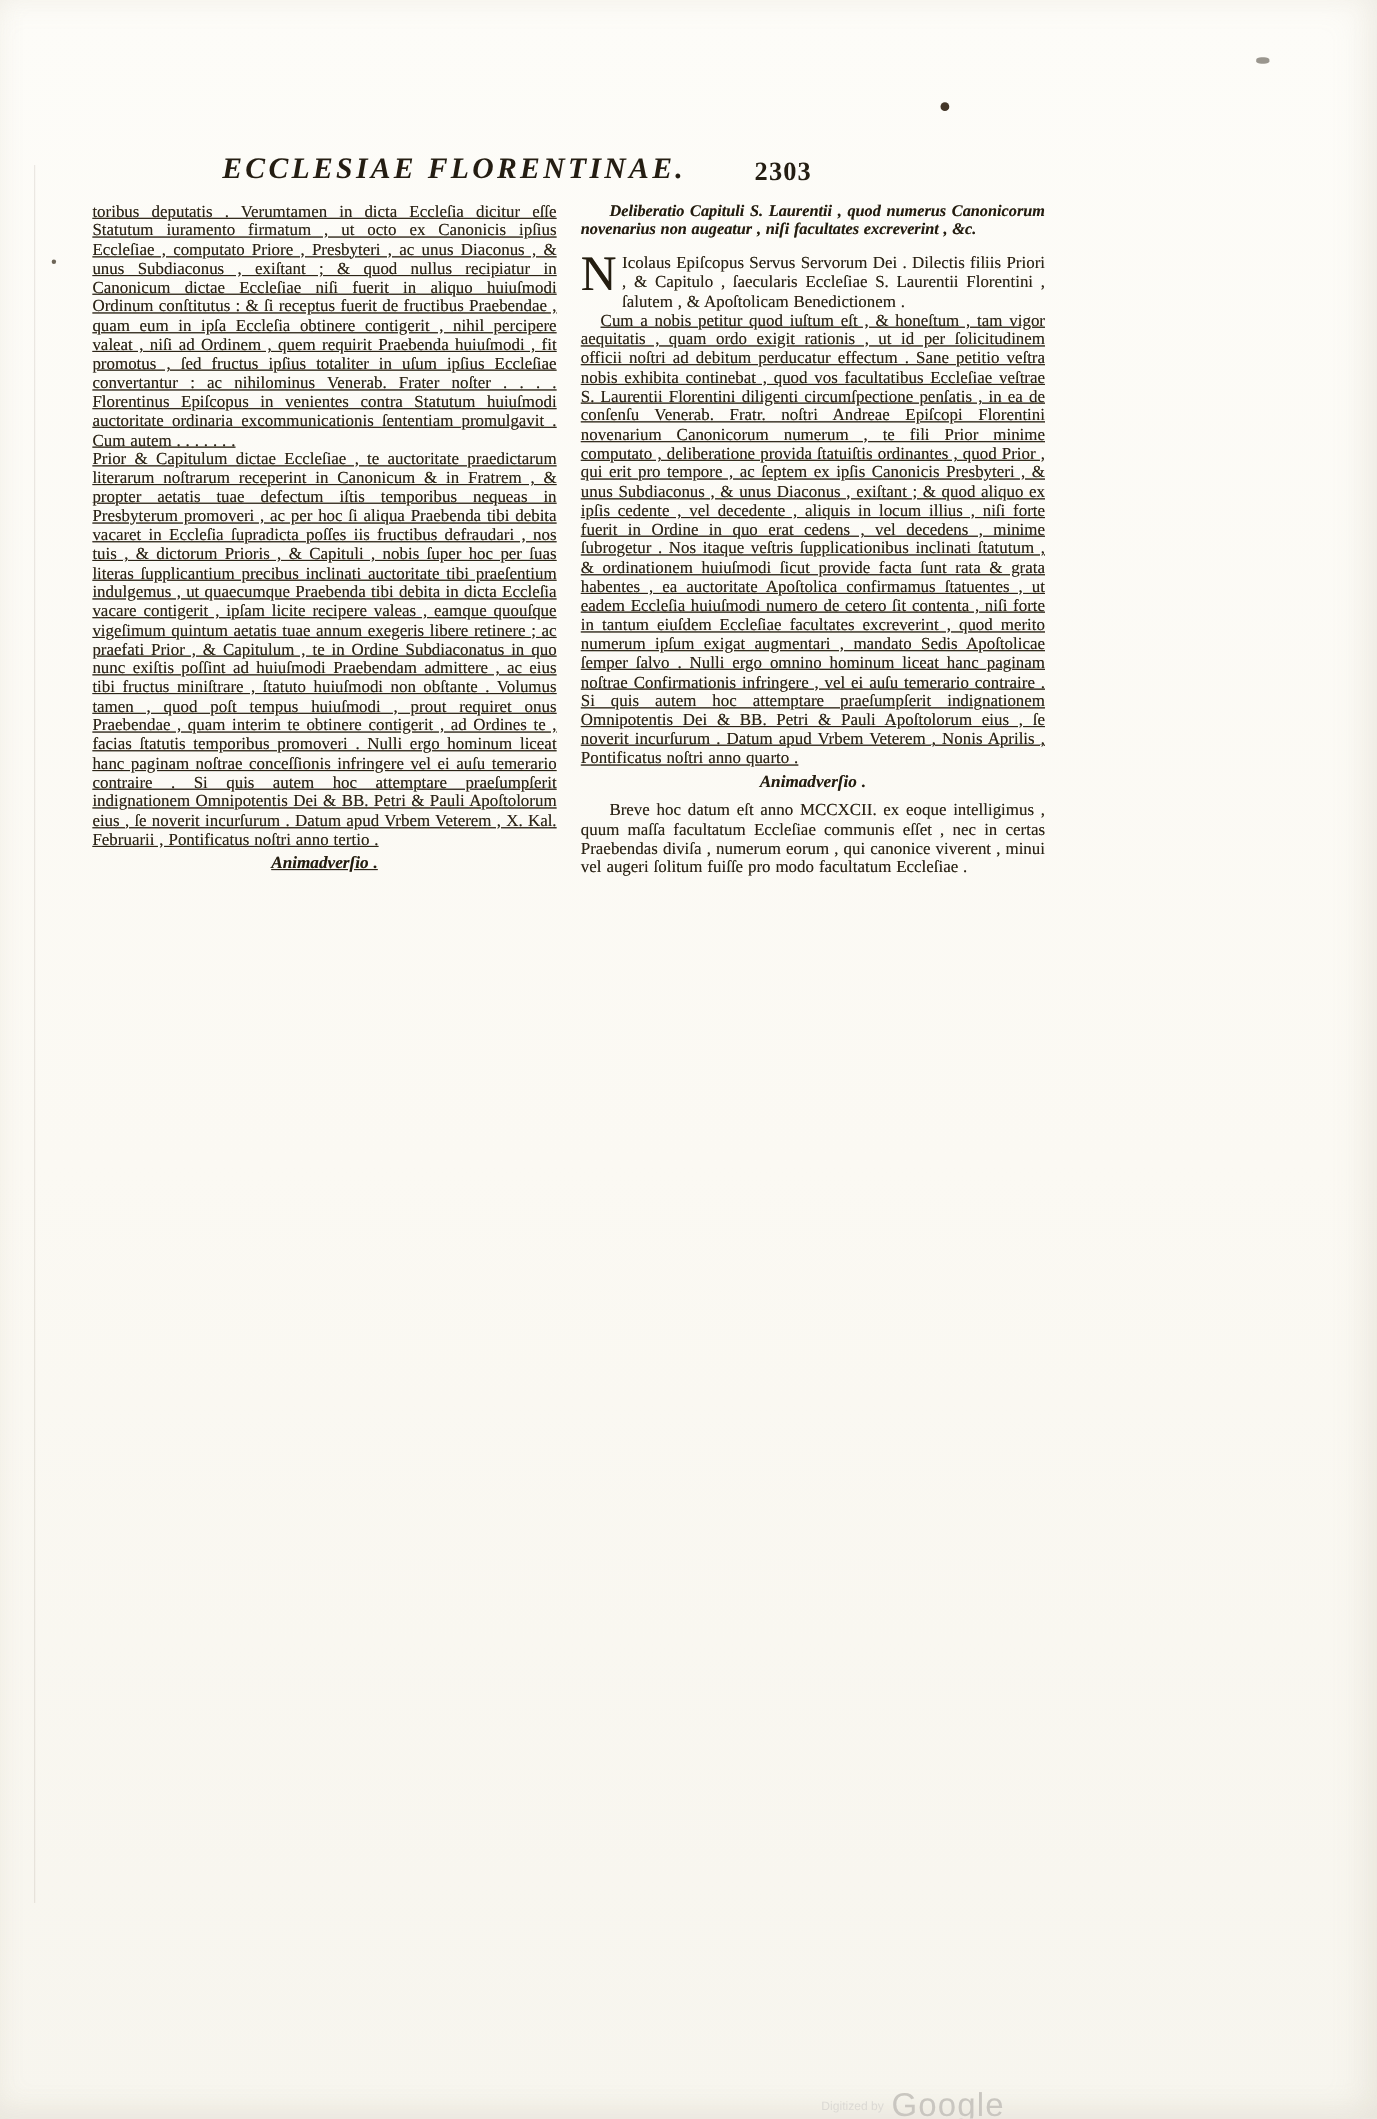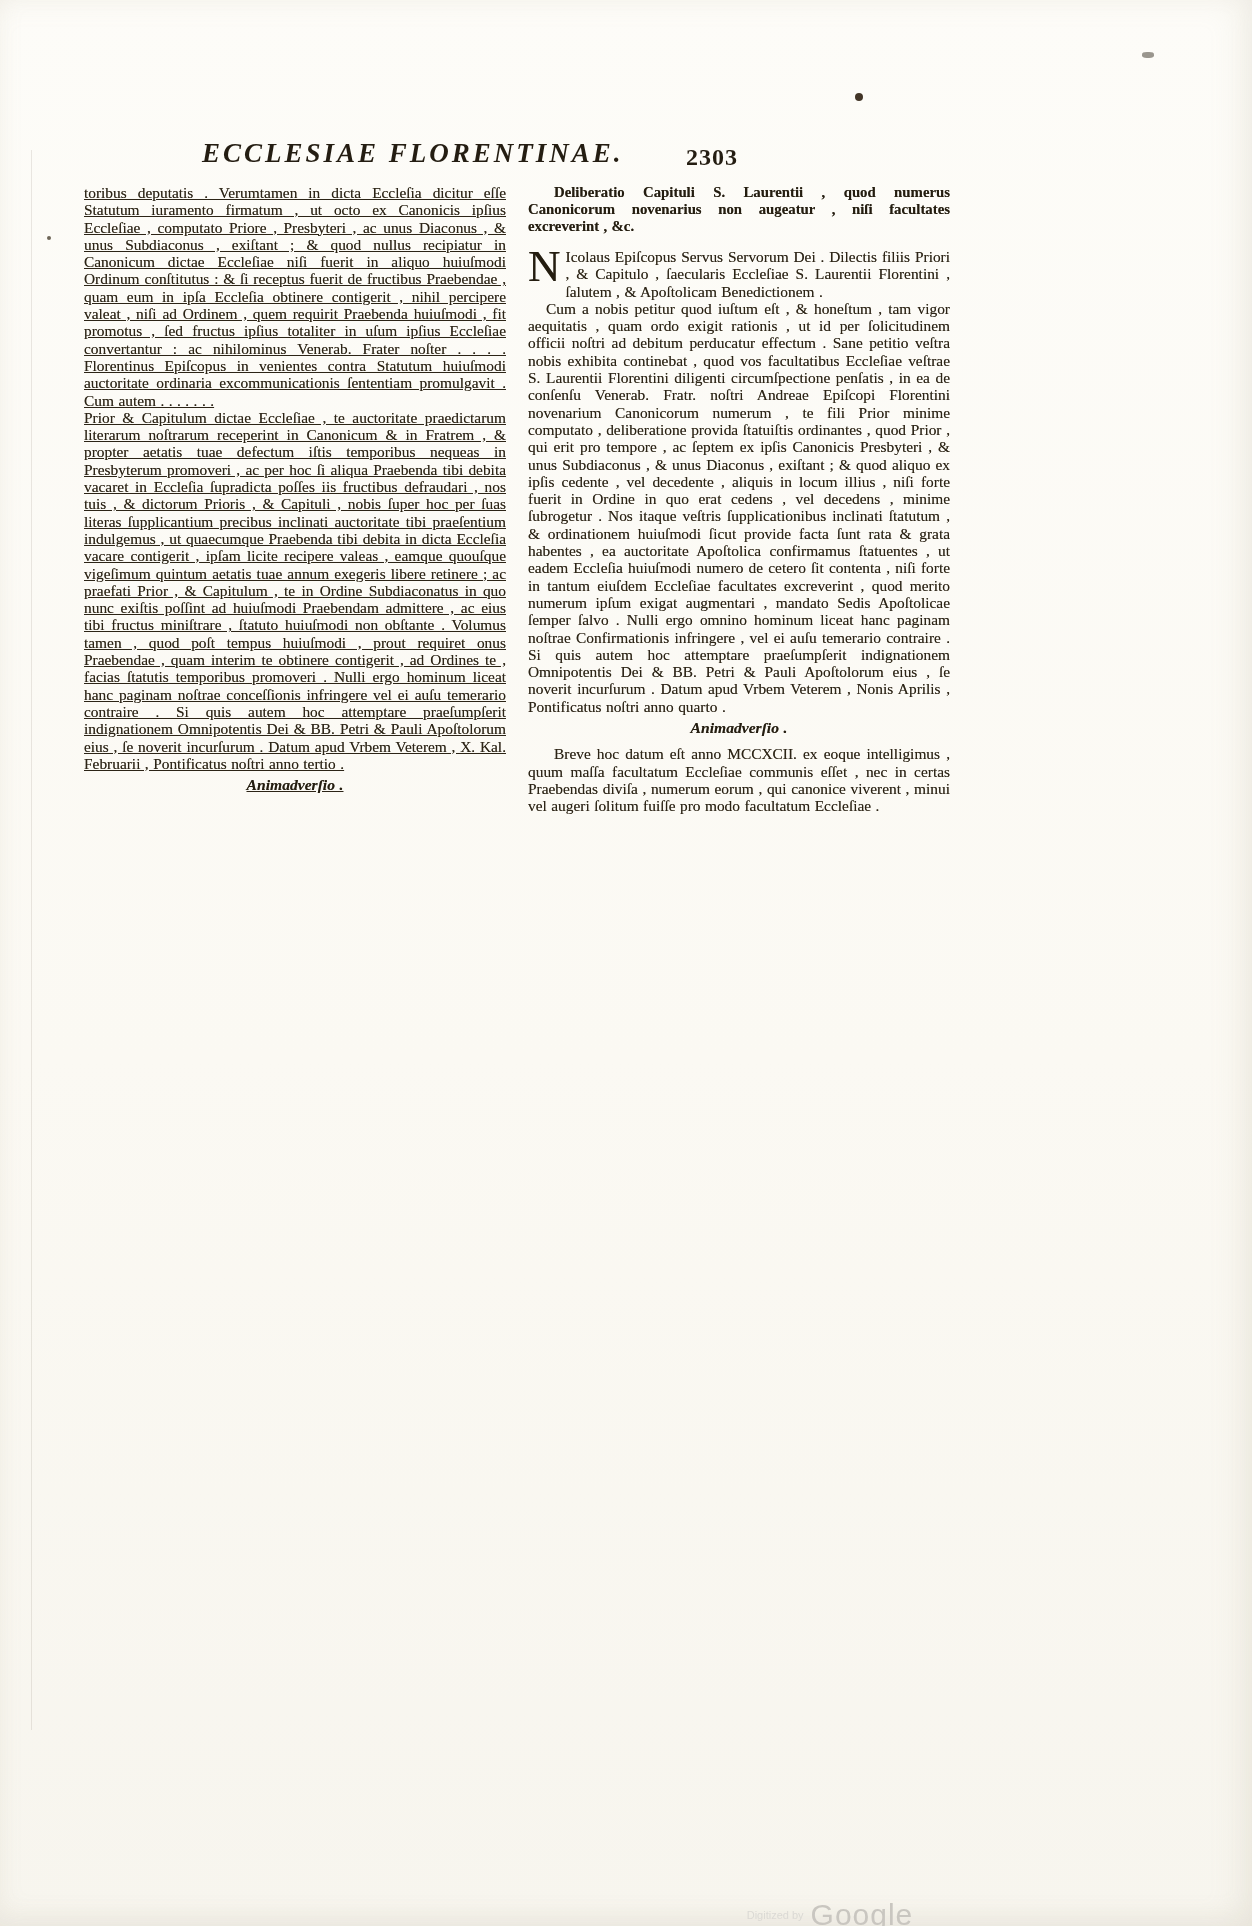--- a/index.html
+++ b/index.html
@@ -36,22 +36,23 @@
     position: absolute; top: 184px; width: 422px;
     font-size: 15.4px; line-height: 17.3px;
     text-align: justify;
     color: #2c2416;
     word-spacing: 0.6px;
     text-shadow: 0 0 0.4px rgba(44,36,22,0.55);
   }
   .col-left { left: 84px; text-decoration: underline; }
   .col-right { left: 528px; }
   p { margin: 0; }
-  .para-indent { text-indent: 18px; }
+  .para-indent { text-indent: 18px; text-decoration: underline; }
   .deliberatio-heading {
+    font-style: italic;
     font-weight: bold;
     font-size: 14.8px; line-height: 17px;
     text-indent: 26px;
     margin-bottom: 13px;
     color: #241d10;
   }
   .dropcap {
     float: left;
     font-size: 45px; line-height: 35px;
     padding: 1px 5px 0 0;

